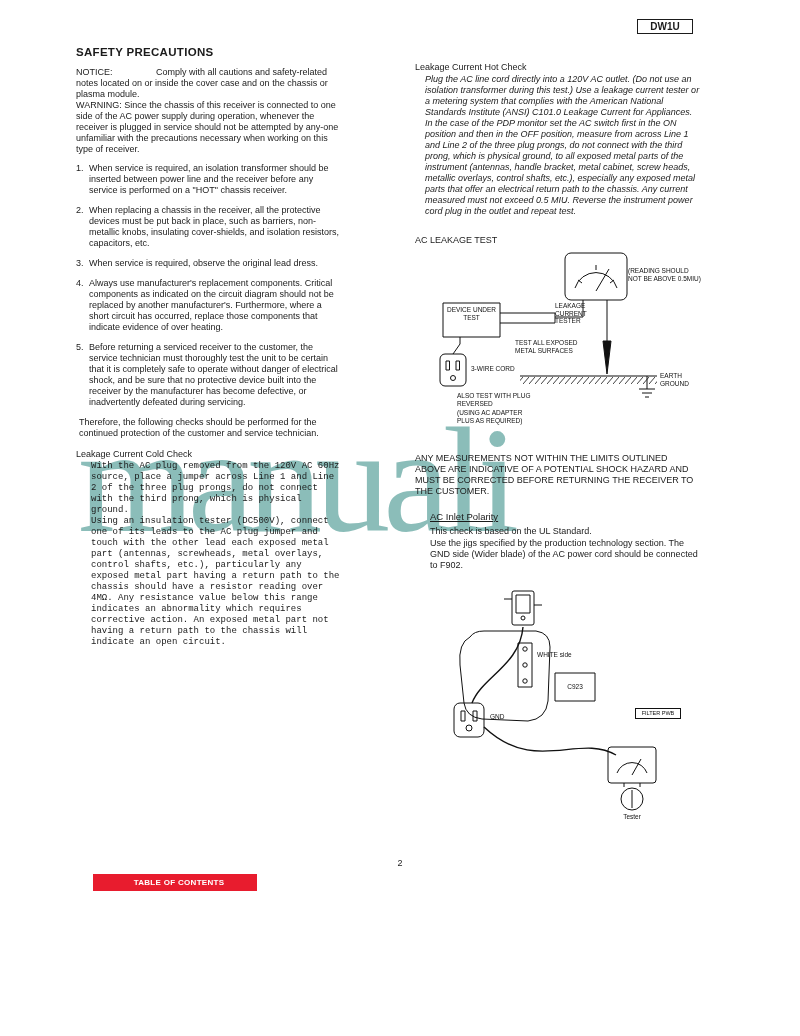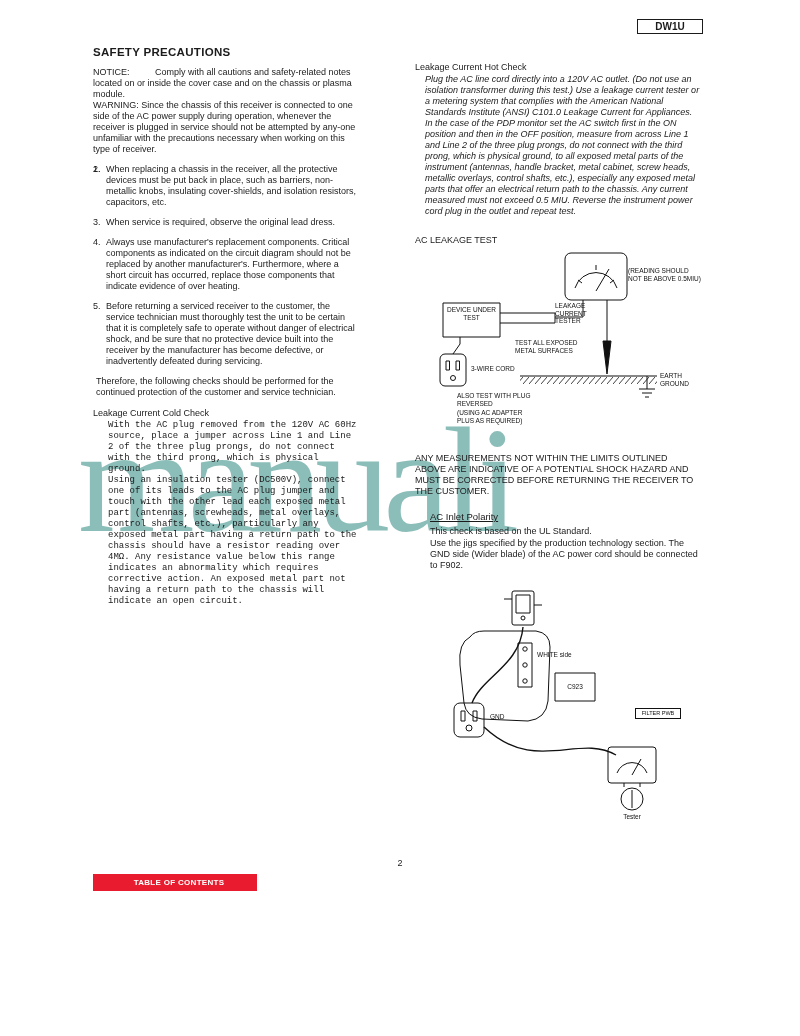--- a/index.html
+++ b/index.html
@@ -1,34 +1,34 @@
 <!DOCTYPE html>
 <html><head>
 <meta charset="utf-8">
 <style>
   * { margin:0; padding:0; box-sizing:border-box; }
   html,body { background:#ffffff; }
   body { width:800px; height:1036px; position:relative; font-family:"Liberation Sans", sans-serif; color:#1b1b1b; }
   .page { position:absolute; inset:0; background:#fff; overflow:hidden; }
 
-  .model-box { position:absolute; left:637px; top:19px; width:66px; height:15px;
+  .model-box { position:absolute; left:637px; top:19px; width:56px; height:15px;
     border:1.5px solid #1b1b1b; display:flex; align-items:center; justify-content:center;
     font-size:10px; font-weight:bold; z-index:2; }
 
   .watermark { position:absolute; left:78px; top:405px; font-family:"Liberation Serif", serif;
     font-size:150px; line-height:1; color:#0f766e; opacity:.48; letter-spacing:-7px;
     z-index:0; pointer-events:none; user-select:none; }
 
   .col { position:absolute; z-index:1; }
-  .col-left  { left:93px;  top:46px; width:268px; }
+  .col-left  { left:76px;  top:46px; width:268px; }
   .col-right { left:415px; top:62px; width:285px; }
 
   h1.title { font-size:11.5px; font-weight:bold; letter-spacing:.3px; margin-bottom:9px; }
   .para { font-size:9px; line-height:11px; }
-  .notice .lbl { display:inline-block; width:62px; }
+  .notice .lbl { display:inline-block; width:80px; }
   .warning { margin-bottom:8px; }
 
   .list-item { position:relative; padding-left:13px; font-size:9px; line-height:11px; margin-bottom:9px; }
   .list-item .num { position:absolute; left:0; }
 
   .therefore { margin-top:1px; margin-bottom:10px; padding-left:3px; }
 
   h2.section { font-size:9px; font-weight:normal; margin-bottom:2px; }
   .indent { margin-left:15px;font-family:Liberation Mono, monospace; }
 
@@ -66,21 +66,21 @@
   <div class="model-box">DW1U</div>
 
   <div class="col col-left">
     <h1 class="title">SAFETY PRECAUTIONS</h1>
 
     <p class="para notice"><span class="lbl">NOTICE:</span><span>Comply with all cautions and safety-related notes located on or inside the cover case and on the chassis or plasma module.</span></p>
 
     <p class="para warning">WARNING: Since the chassis of this receiver is connected to one side of the AC power supply during operation, whenever the receiver is plugged in service should not be attempted by any-one unfamiliar with the precautions necessary when working on this type of receiver.</p>
 
     <div class="list">
-      <div class="list-item"><span class="num">1.</span></div>
+      <div class="list-item"><span class="num">1.</span><span>When service is required, an isolation transformer should be inserted between power line and the receiver before any service is performed on a "HOT" chassis receiver.</span></div>
       <div class="list-item"><span class="num">2.</span><span>When replacing a chassis in the receiver, all the protective devices must be put back in place, such as barriers, non-metallic knobs, insulating cover-shields, and isolation resistors, capacitors, etc.</span></div>
       <div class="list-item"><span class="num">3.</span><span>When service is required, observe the original lead dress.</span></div>
       <div class="list-item"><span class="num">4.</span><span>Always use manufacturer's replacement components. Critical components as indicated on the circuit diagram should not be replaced by another manufacturer's. Furthermore, where a short circuit has occurred, replace those components that indicate evidence of over heating.</span></div>
       <div class="list-item"><span class="num">5.</span><span>Before returning a serviced receiver to the customer, the service technician must thoroughly test the unit to be certain that it is completely safe to operate without danger of electrical shock, and be sure that no protective device built into the receiver by the manufacturer has become defective, or inadvertently defeated during servicing.</span></div>
     </div>
 
     <p class="para therefore">Therefore, the following checks should be performed for the continued protection of the customer and service technician.</p>
 
     <h2 class="section">Leakage Current Cold Check</h2>
     <div class="indent">

